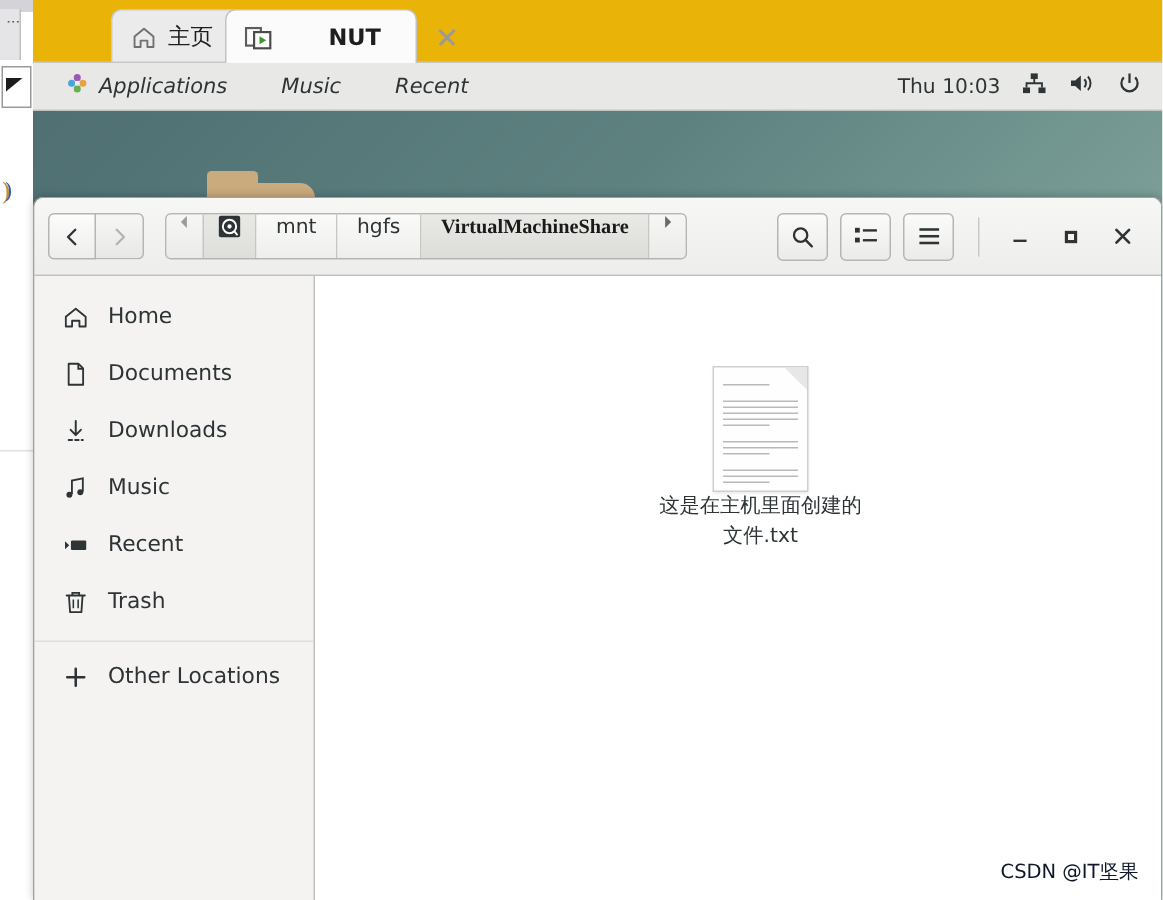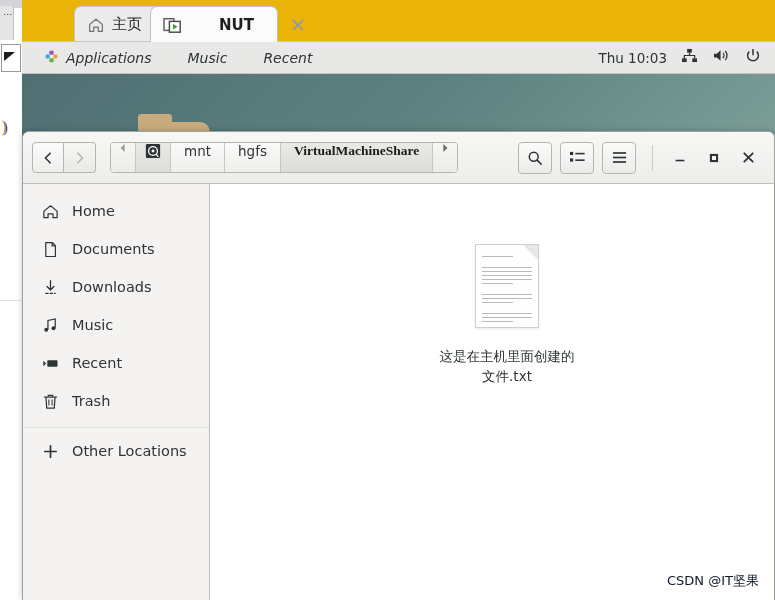--- a/index.html
+++ b/index.html
@@ -225,21 +225,21 @@
     position: absolute; right: 0; top: 0;
     width: 0; height: 0;
     border-top: 15px solid #e7e7e7;
     border-left: 15px solid transparent;
   }
   .file-thumb .lines { position: absolute; left: 6px; top: 11px; right: 6px; }
   .file-thumb .ln { height: 1px; background: #b9b9b9; margin-bottom: 3px; }
   .file-thumb .ln.short { width: 62%; }
   .file-thumb .ln.gap { background: transparent; height: 4px; }
   .file-label {
-    margin-top: 19px; font-size: 13.5px; color: #2e3436;
+    margin-top: 0; font-size: 13.5px; color: #2e3436;
     text-align: center; line-height: 1.45; width: 140px;
     word-break: break-all;
   }
 
   .watermark {
     position: absolute; right: 16px; bottom: 10px;
     font-size: 13px; color: #0f172a; z-index: 9; white-space: nowrap;
   }
 </style>
 </head>

